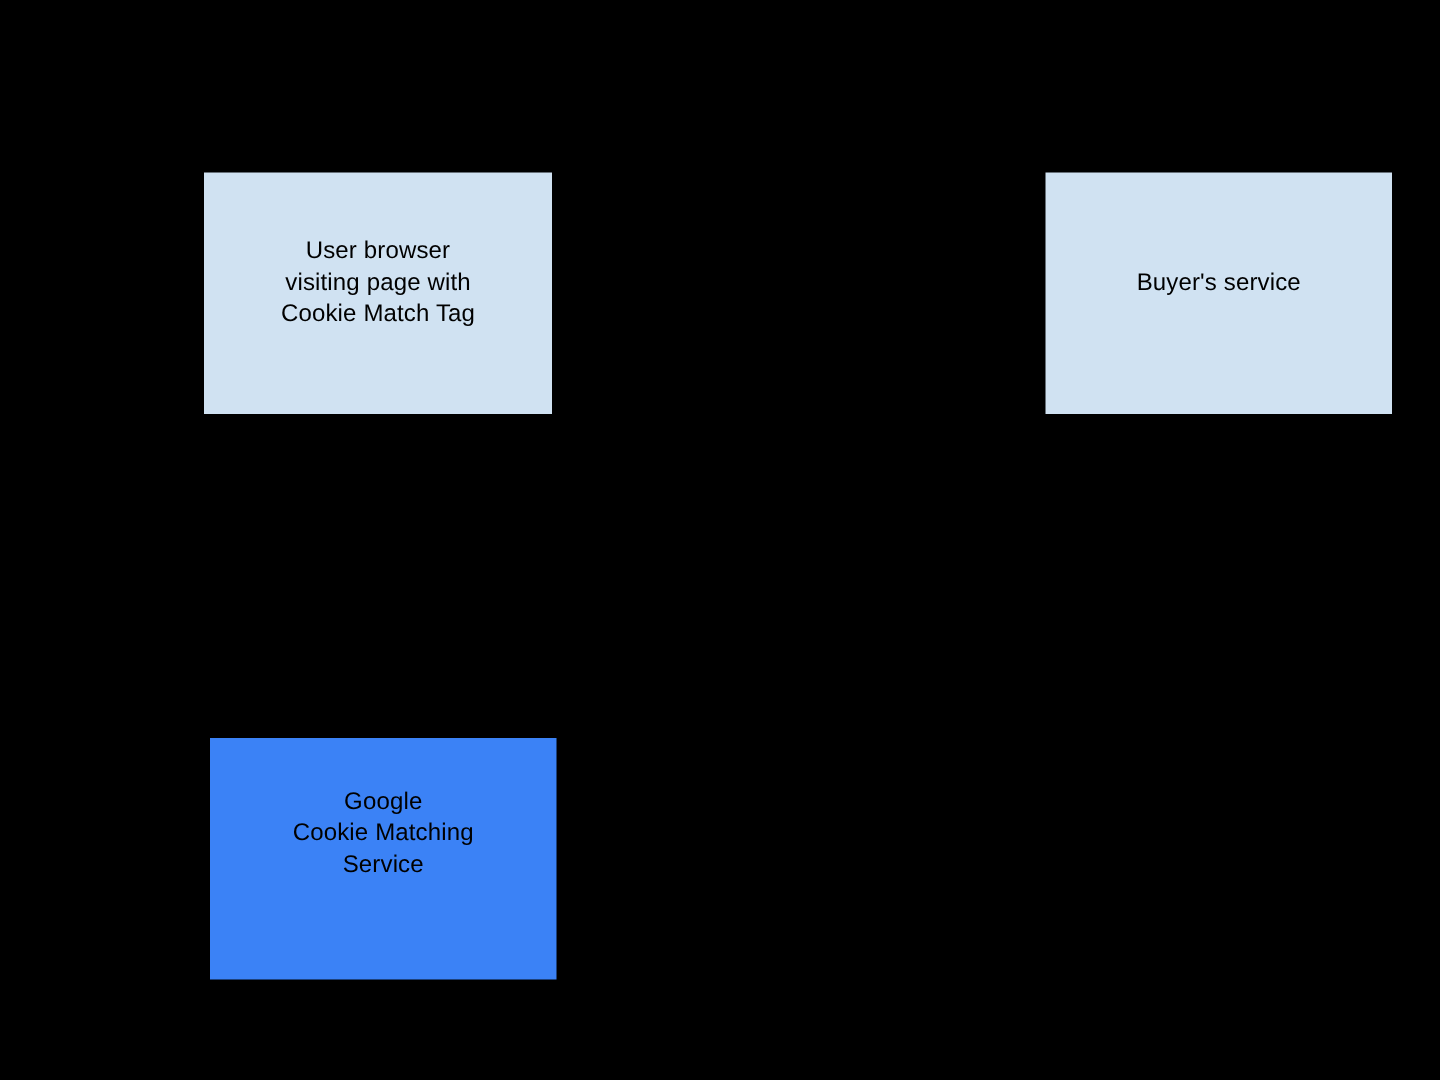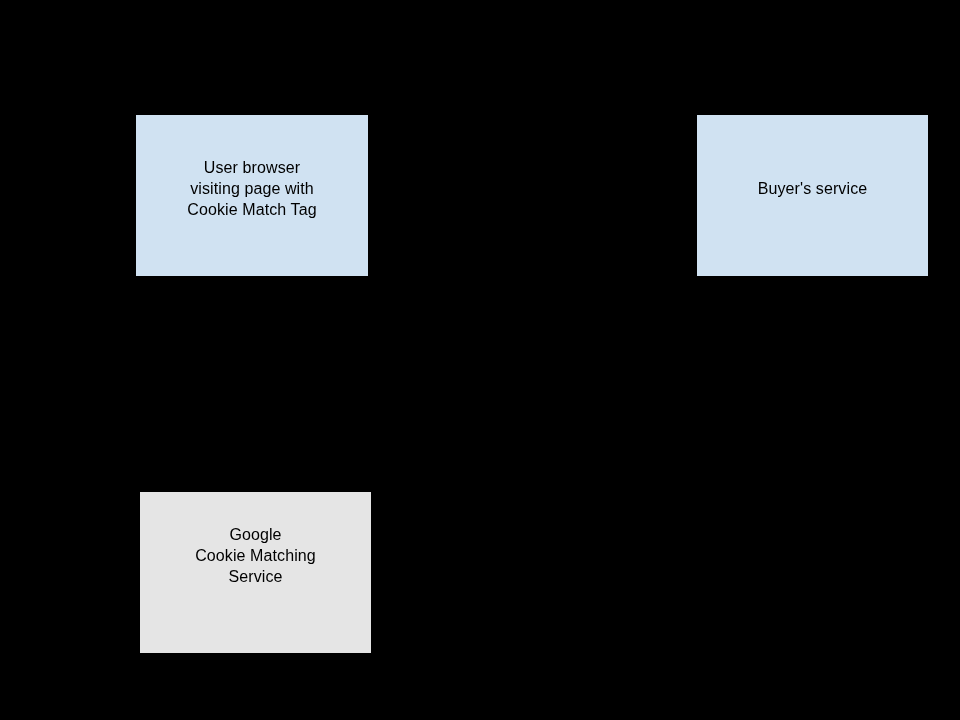--- a/index.html
+++ b/index.html
@@ -58,21 +58,21 @@
     height: 161px;
     background: #d0e2f2;
     align-items: flex-start;
     padding-top: 63px;
   }
   #node-google-cms {
     left: 140px;
     top: 492px;
     width: 231px;
     height: 161px;
-    background: #e5e5e5;
+    background: #3b82f6;
     align-items: flex-start;
     padding-top: 32px;
   }
 </style>
 </head>
 <body>
 
 <div id="canvas">
 
   <div class="node" id="node-user-browser">

